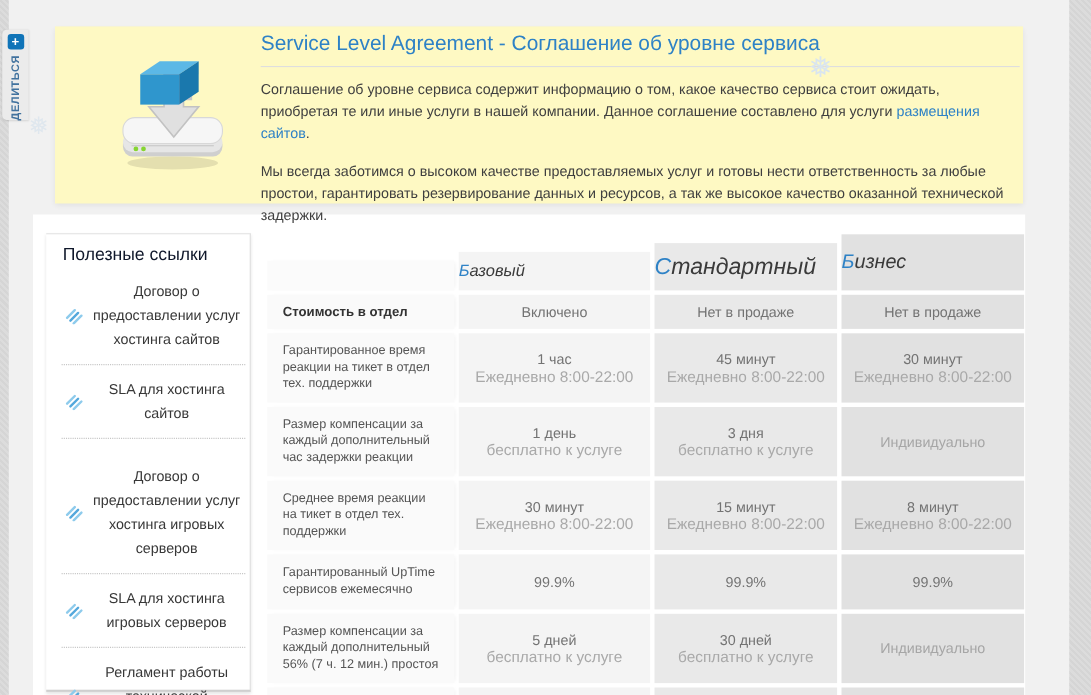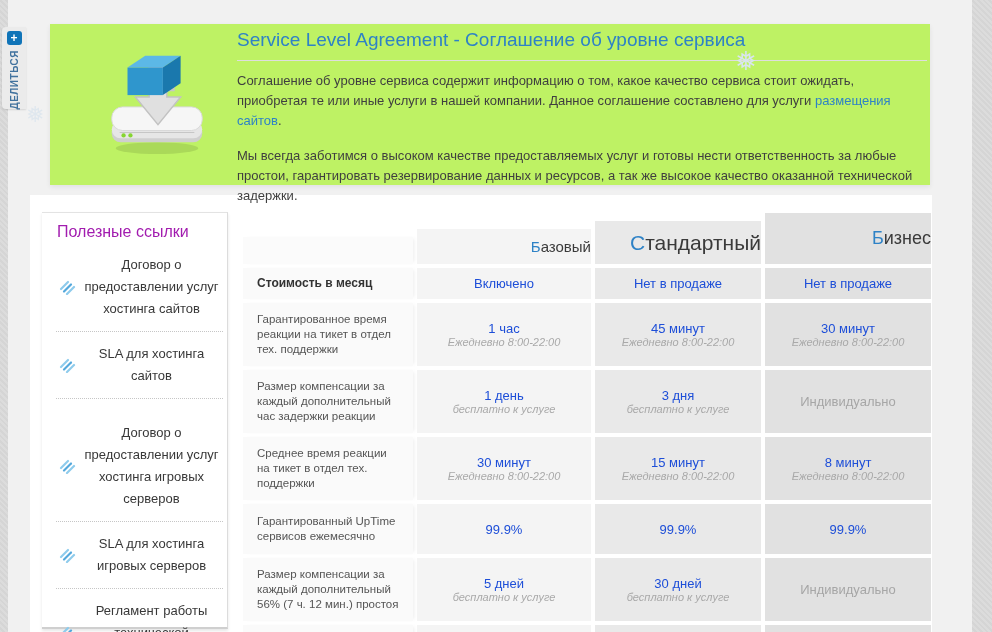--- a/index.html
+++ b/index.html
@@ -11,21 +11,21 @@
   .tex { position:absolute; top:0; height:632px;
          background:repeating-linear-gradient(45deg,#dcdcdc 0 2px,#d5d5d5 2px 4px); }
   .tex-left { left:0; width:8px; }
   .tex-right { left:972px; width:20px; }
 
   
   .lower-section { position:absolute; left:30px; top:195px; width:902px; height:437px; background:#ffffff; }
 
   
   .header-card { position:absolute; left:50px; top:24px; width:880px; height:161px;
-                 background:#bef264; box-shadow:0 2px 5px rgba(0,0,0,0.07); }
+                 background:#fef9c3; box-shadow:0 2px 5px rgba(0,0,0,0.07); }
   .hero-icon { position:absolute; left:48px; top:18px; width:118px; height:118px; }
   .header-text { position:absolute; left:187px; top:4px; width:690px; }
   .page-title { font-size:19px; font-weight:normal; color:#2e82c6; line-height:24px; }
   .title-divider { position:relative; height:1px; background:#dedede; margin:8px 0 10px 0; }
   .divider-snowflake { position:absolute; left:498px; top:-14px; font-size:26px; color:#d9e5f0; }
   .header-text p { font-size:13px; color:#3f3f3f; line-height:20px; margin-bottom:15px; }
   .inline-link { color:#2e82c6; cursor:pointer; }
 
   
   .share-tab { position:absolute; left:2px; top:27px; width:24px; height:82px; background:#ebebeb;
@@ -34,21 +34,21 @@
   .share-plus { width:15px; height:15px; background:#1074b8; border-radius:3px; color:#fff;
                 font-size:12px; font-weight:bold; line-height:14px; text-align:center; }
   .share-label { writing-mode:vertical-rl; transform:rotate(180deg); font-size:10px; font-weight:bold;
                  color:#41729e; letter-spacing:0.5px; margin-top:5px; }
   .left-snowflake { position:absolute; left:26px; top:102px; font-size:22px; color:#dfe7ee; }
 
   
   .sidebar-card { position:absolute; left:42px; top:212px; width:186px; height:417px; background:#fff;
                   border-top:1px solid #e3e3e3; border-right:1px solid #dcdcdc; border-bottom:2px solid #cfcfcf;
                   box-shadow:0 2px 3px rgba(0,0,0,0.10); }
-  .sidebar-title { font-size:16px; font-weight:normal; color:#a21caf; margin:10px 0 2px 15px; }
+  .sidebar-title { font-size:16px; font-weight:normal; color:#0f172a; margin:10px 0 2px 15px; }
   .sidebar-list { padding:0 4px 0 14px; }
   .sidebar-item { display:flex; align-items:center; padding:11px 2px; border-bottom:1px dotted #c6c6c6; cursor:pointer;text-align:center; }
   .sidebar-item.spaced { margin-top:12px; }
   .sidebar-item .bullet { flex:0 0 18px; margin-right:6px; }
   .sidebar-item .lbl { font-size:13px; color:#383838; line-height:22px; }
 
   
   .tcol { position:absolute; display:flex; flex-direction:column; }
   .tcol .cell { margin-bottom:4px; flex:0 0 auto; }
   .tcol-labels   { left:243px; top:237px; width:170px; }
@@ -58,25 +58,25 @@
 
   .cell { display:flex; flex-direction:column; justify-content:center; }
   .lab  { background:#fafafa; padding:0 12px 0 14px; align-items:flex-start;
           box-shadow:3px 0 4px -2px rgba(0,0,0,0.08); }
   .lab .lbl { font-size:11.5px; color:#555; line-height:15px; }
   .lab.bold .lbl { font-weight:bold; color:#333; font-size:12px; }
   .val { align-items:center; text-align:center; }
   .tcol-basic .cell    { background:#f4f4f4; }
   .tcol-standard .cell { background:#e9e9e9; }
   .tcol-business .cell { background:#e1e1e1; }
-  .val .main { font-size:13px; color:#1d4ed8; }
+  .val .main { font-size:13px; color:#737373; }
   .val .main.muted { color:#a6a6a6; }
-  .val .sub { font-size:11px; color:#a9a9a9; margin-top:0;font-style:italic; }
-
-  .th { align-items:flex-end; text-align:center; color:#3a3a3a; }
+  .val .sub { font-size:14px; color:#a9a9a9; margin-top:0; }
+
+  .th { align-items:flex-start; text-align:center; color:#3a3a3a;font-style:italic; }
   .accent { color:#2e82c6; }
   .h-labels   { height:27px; background:#fbfbfb; }
   .h-basic    { height:35px; font-size:15px; }
   .h-standard { height:43px; font-size:21px; }
   .h-business { height:51px; font-size:18px; }
 
   .r1 { height:31px; } .r2 { height:63px; } .r3 { height:63px; } .r4 { height:63px; }
   .r5 { height:50px; } .r6 { height:63px; } .r7 { height:76px; }
 </style>
 </head>
@@ -161,21 +161,21 @@
             <line x1="8" y1="15" x2="15" y2="8" stroke="#8ecbec" stroke-width="2.2" stroke-linecap="round"></line>
           </svg>
         <span class="lbl">Регламент работы технической поддержки</span>
       </div>
     </div>
   </div>
 
   <div class="tcol tcol-labels">
     <div class="cell lab h-labels"></div>
     <div class="cell lab bold r1">
-        <span class="lbl">Стоимость в месяц</span>
+        <span class="lbl">Стоимость в отдел</span>
       </div>
     <div class="cell lab r2">
         <span class="lbl">Гарантированное время реакции на тикет в отдел тех. поддержки</span>
       </div>
     <div class="cell lab r3">
         <span class="lbl">Размер компенсации за каждый дополнительный час задержки реакции</span>
       </div>
     <div class="cell lab r4">
         <span class="lbl">Среднее время реакции на тикет в отдел тех. поддержки</span>
       </div>

